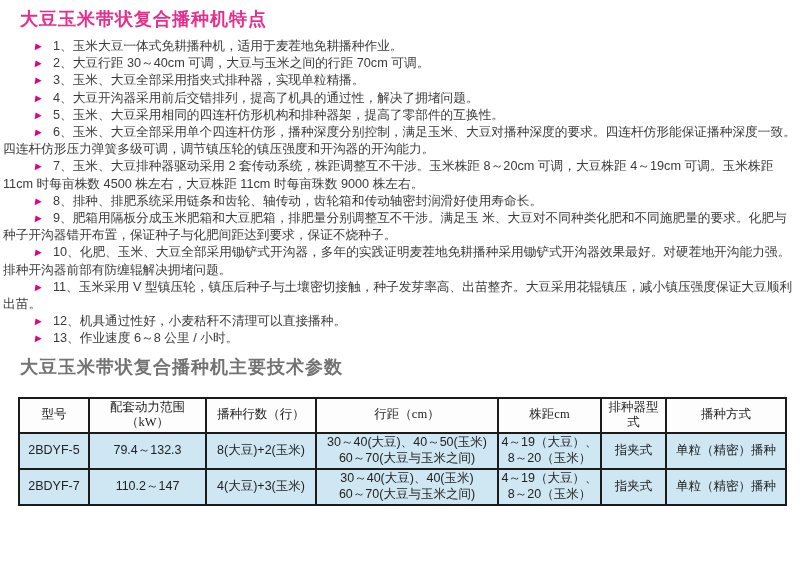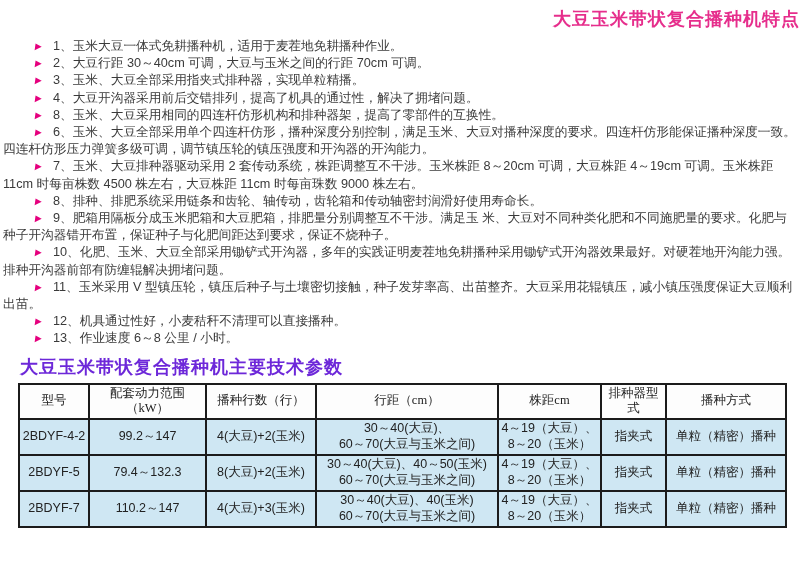--- a/index.html
+++ b/index.html
@@ -3,22 +3,22 @@
 <meta charset="utf-8">
 <style>
   html,body{margin:0;padding:0;}
   body{
     width:800px;height:574px;overflow:hidden;background:#ffffff;
     font-family:"Liberation Sans","DejaVu Sans",sans-serif;
     -webkit-font-smoothing:antialiased;
   }
   .page{width:800px;height:574px;position:relative;}
   .title{font-size:18px;font-weight:bold;letter-spacing:1px;margin:0;}
-  .title-pink{color:#e62e8c;padding:7px 0 5px 20px;text-align:right;}
-  .title-navy{color:#6d28d9;padding:7px 0 4px 20px;font-family:Liberation Mono, monospace;}
+  .title-pink{color:#e62e8c;padding:7px 0 5px 20px;}
+  .title-navy{color:#737373;padding:7px 0 18px 20px;font-family:Liberation Mono, monospace;}
   .features{padding:2px 3px 0 3px;color:#3a3a3a;font-size:12.7px;line-height:17.2px;}
   .feature{text-indent:15px;margin:0;}
   .arrow{color:#e5007e;font-size:11px;margin-right:9px;display:inline-block;transform:skewX(-8deg);}
   table.specs{
     border-collapse:collapse;table-layout:fixed;width:767px;margin-left:18px;
     font-size:12.5px;color:#222222;
   }
   table.specs th,table.specs td{
     border:2px solid #1b1b1b;text-align:center;vertical-align:middle;
     padding:1px 2px;font-weight:normal;white-space:pre-line;line-height:15.5px;
@@ -37,21 +37,21 @@
 
   <div class="features" id="features">
   <div class="feature"><span class="arrow">►</span><span class="ftext">1、玉米大豆一体式免耕播种机，适用于麦茬地免耕播种作业。</span></div>
 
   <div class="feature"><span class="arrow">►</span><span class="ftext">2、大豆行距 30～40cm 可调，大豆与玉米之间的行距 70cm 可调。</span></div>
 
   <div class="feature"><span class="arrow">►</span><span class="ftext">3、玉米、大豆全部采用指夹式排种器，实现单粒精播。</span></div>
 
   <div class="feature"><span class="arrow">►</span><span class="ftext">4、大豆开沟器采用前后交错排列，提高了机具的通过性，解决了拥堵问题。</span></div>
 
-  <div class="feature"><span class="arrow">►</span><span class="ftext">8、玉米、大豆采用相同的四连杆仿形机构和排种器架，提高了零部件的互换性。</span></div>
+  <div class="feature"><span class="arrow">►</span><span class="ftext">5、玉米、大豆采用相同的四连杆仿形机构和排种器架，提高了零部件的互换性。</span></div>
 
   <div class="feature"><span class="arrow">►</span><span class="ftext">6、玉米、大豆全部采用单个四连杆仿形，播种深度分别控制，满足玉米、大豆对播种深度的要求。四连杆仿形能保证播种深度一致。四连杆仿形压力弹簧多级可调，调节镇压轮的镇压强度和开沟器的开沟能力。</span></div>
 
   <div class="feature"><span class="arrow">►</span><span class="ftext">7、玉米、大豆排种器驱动采用 2 套传动系统，株距调整互不干涉。玉米株距 8～20cm 可调，大豆株距 4～19cm 可调。玉米株距 11cm 时每亩株数 4500 株左右，大豆株距 11cm 时每亩珠数 9000 株左右。</span></div>
 
   <div class="feature"><span class="arrow">►</span><span class="ftext">8、排种、排肥系统采用链条和齿轮、轴传动，齿轮箱和传动轴密封润滑好使用寿命长。</span></div>
 
   <div class="feature"><span class="arrow">►</span><span class="ftext">9、肥箱用隔板分成玉米肥箱和大豆肥箱，排肥量分别调整互不干涉。满足玉 米、大豆对不同种类化肥和不同施肥量的要求。化肥与种子开沟器错开布置，保证种子与化肥间距达到要求，保证不烧种子。</span></div>
 
   <div class="feature"><span class="arrow">►</span><span class="ftext">10、化肥、玉米、大豆全部采用锄铲式开沟器，多年的实践证明麦茬地免耕播种采用锄铲式开沟器效果最好。对硬茬地开沟能力强。排种开沟器前部有防缠辊解决拥堵问题。</span></div>
@@ -86,31 +86,20 @@
   <th>行距（cm）</th>
 
   <th>株距cm</th>
 
   <th>排种器型式</th>
 
   <th>播种方式</th>
 </tr>
     </thead>
     <tbody id="tbody">
-  <tr class="hl">
-    <td>2BDYF-4-2</td>
-    <td>99.2～147</td>
-    <td>4(大豆)+2(玉米)</td>
-    <td>30～40(大豆)、
-60～70(大豆与玉米之间)</td>
-    <td>4～19（大豆）、
-8～20（玉米）</td>
-    <td>指夹式</td>
-    <td>单粒（精密）播种</td>
-  </tr>
 
 
   <tr class="hl">
     <td>2BDYF-5</td>
     <td>79.4～132.3</td>
     <td>8(大豆)+2(玉米)</td>
     <td>30～40(大豆)、40～50(玉米)
 60～70(大豆与玉米之间)</td>
     <td>4～19（大豆）、
 8～20（玉米）</td>

